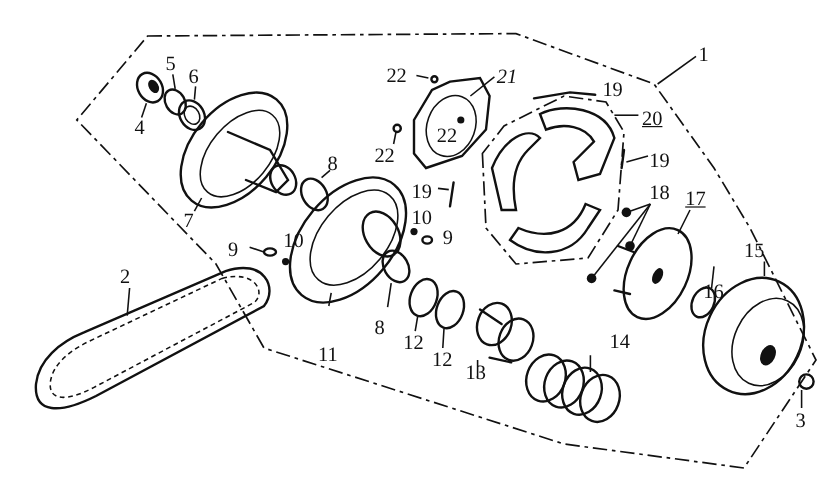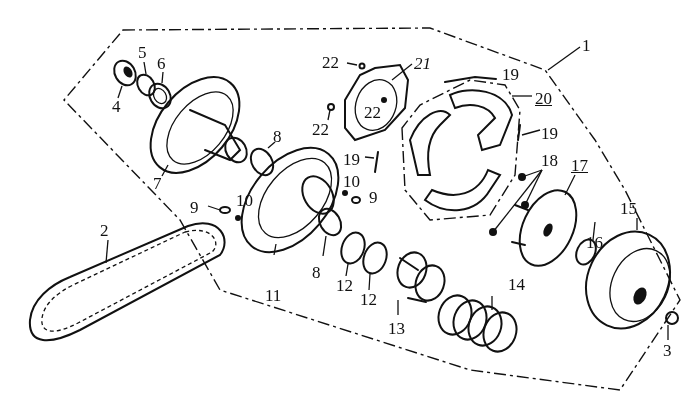--- a/index.html
+++ b/index.html
@@ -150,21 +150,21 @@
   <span class="callout" style="left:153px;top:175px;">7</span>
   <span class="callout" style="left:273px;top:128px;">8</span>
   <span class="callout" style="left:312px;top:264px;">8</span>
   <span class="callout" style="left:190px;top:199px;">9</span>
   <span class="callout" style="left:369px;top:189px;">9</span>
   <span class="callout" style="left:236px;top:192px;">10</span>
   <span class="callout" style="left:343px;top:173px;">10</span>
   <span class="callout" style="left:265px;top:256px;margin-top:31px;">11</span>
   <span class="callout" style="left:336px;top:277px;">12</span>
   <span class="callout" style="left:360px;top:291px;">12</span>
-  <span class="callout" style="left:388px;top:320px;">13</span>
+  <span class="callout" style="left:388px;top:302px;">13</span>
   <span class="callout" style="left:484px;top:276px;margin-left:24px;">14</span>
   <span class="callout" style="left:620px;top:200px;font-family:Liberation Serif, serif;">15</span>
   <span class="callout" style="left:586px;top:206px;margin-top:28px;">16</span>
   <span class="callout" style="left:571px;top:157px;text-decoration:underline;">17</span>
   <span class="callout" style="left:541px;top:152px;text-align:center;">18</span>
   <span class="callout" style="left:502px;top:66px;">19</span>
   <span class="callout" style="left:541px;top:125px;">19</span>
   <span class="callout" style="left:343px;top:151px;">19</span>
   <span class="callout" style="left:535px;top:90px;text-decoration:underline;">20</span>
   <span class="callout" style="left:414px;top:55px;font-style:italic;">21</span>

